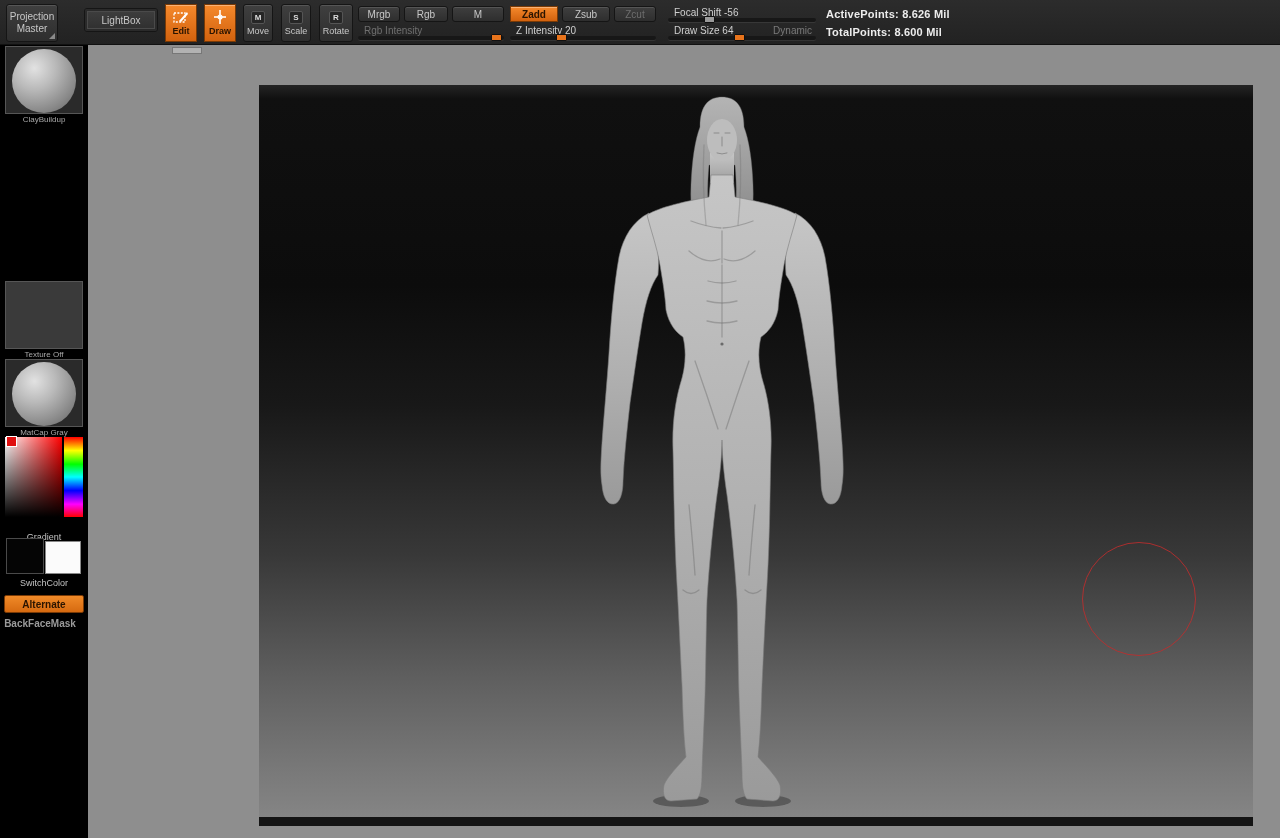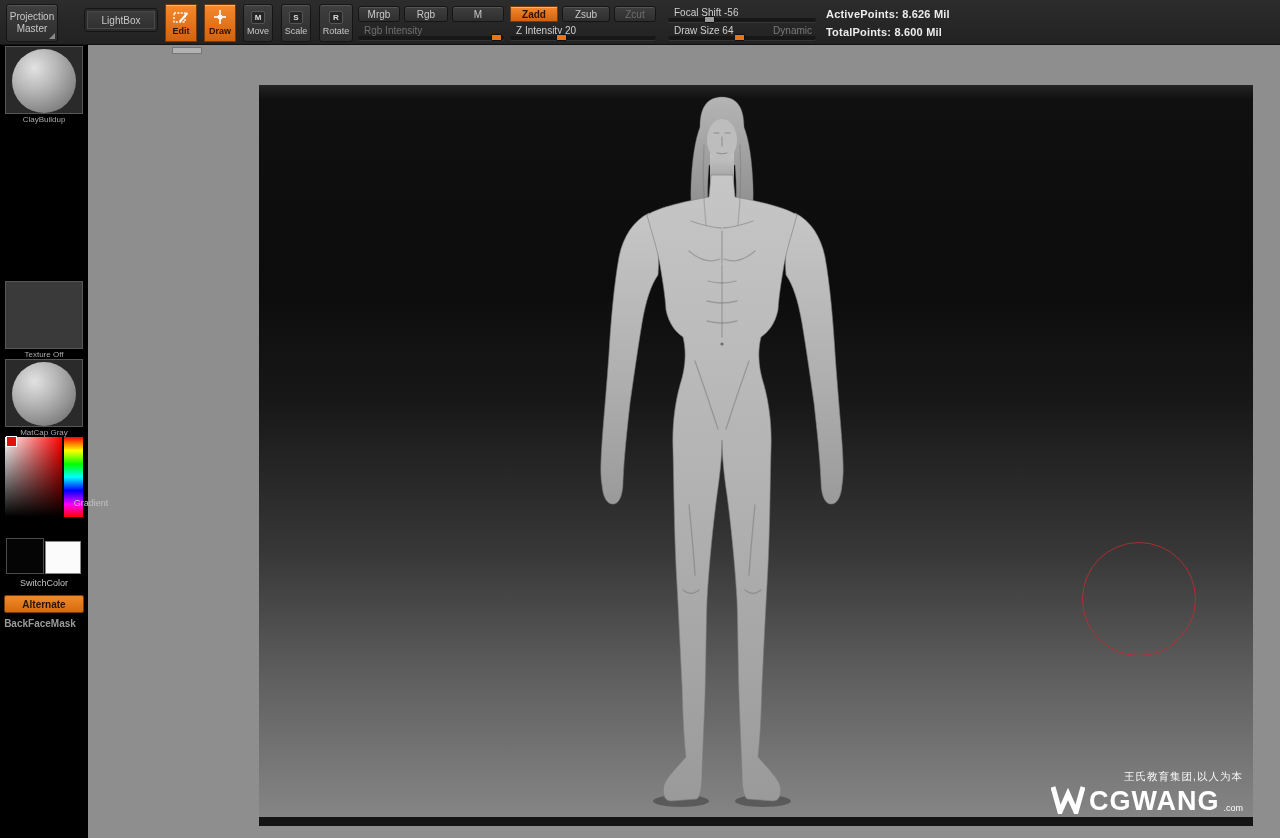--- a/index.html
+++ b/index.html
@@ -188,21 +188,21 @@
       <div class="sphere"></div>
     </div>
     <div class="thumb-label">MatCap Gray</div>
   </div>
 
   <div class="picker">
     <div class="cur-swatch"></div>
     <div class="sv-square"></div>
     <div class="hue-strip"></div>
   </div>
-  <div class="cap-label" style="top:453px;margin-left:47px;">Gradient</div>
+  <div class="cap-label" style="top:487px;">Gradient</div>
 
   <div class="sw-black"></div>
   <div class="sw-white"></div>
   <div class="cap-label" style="top:533px;">SwitchColor</div>
 
   <div class="alt-btn">
     <span>Alternate</span>
   </div>
   <div class="bfm-label">BackFaceMask</div>
 </div>
@@ -302,26 +302,16 @@
         <path d="M 490,276 Q 478,310 467,344"></path>
         <path d="M 430,420 Q 434,460 436,490 M 496,420 Q 492,460 490,490"></path>
         <path d="M 424,505 Q 432,512 440,505 M 486,505 Q 494,512 502,505"></path>
         <path d="M 445,60 Q 443,100 447,140 M 481,60 Q 483,100 479,140" stroke-opacity="0.35"></path>
       </g>
       <circle cx="463" cy="259" r="1.6" fill="#6a6a6a"></circle>
     </svg>
 
     <div class="cursor-circle"></div>
 
-    <div class="watermark">
-      <div class="wm-cn">王氏教育集团,以人为本</div>
-      <div class="wm-row">
-        <svg width="34" height="28" viewBox="0 0 34 28">
-          <path d="M 2,1 L 9,26 L 17,8 L 25,26 L 32,1" fill="none" stroke="#fff" stroke-width="5" stroke-linejoin="miter"></path>
-        </svg>
-        <span class="wm-brand">CGWANG</span>
-        <span class="wm-suffix">.com</span>
-      </div>
-    </div>
 
     <div class="doc-bottom-strip"></div>
   </div>
 </div>
 
 </body></html>

